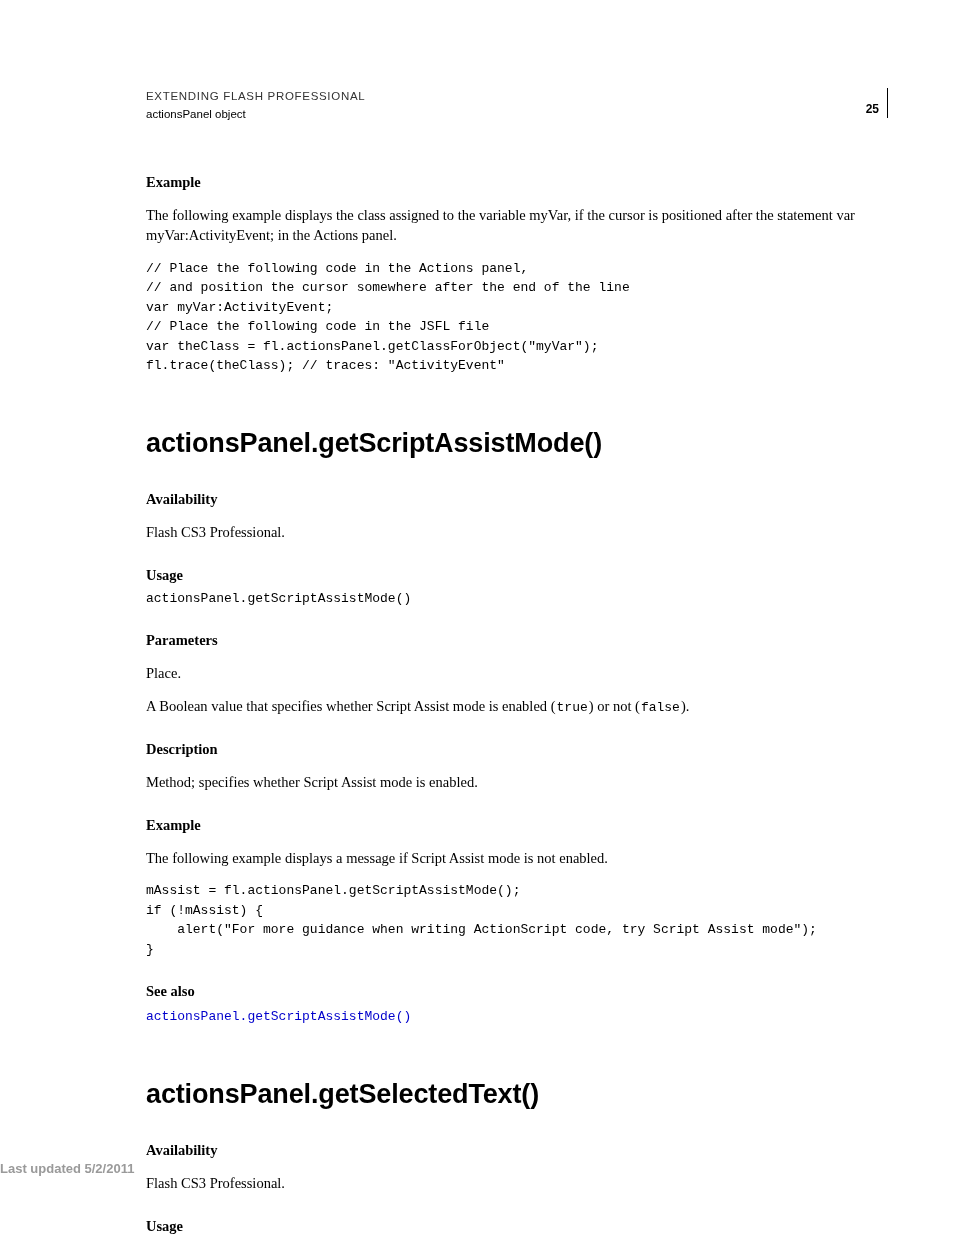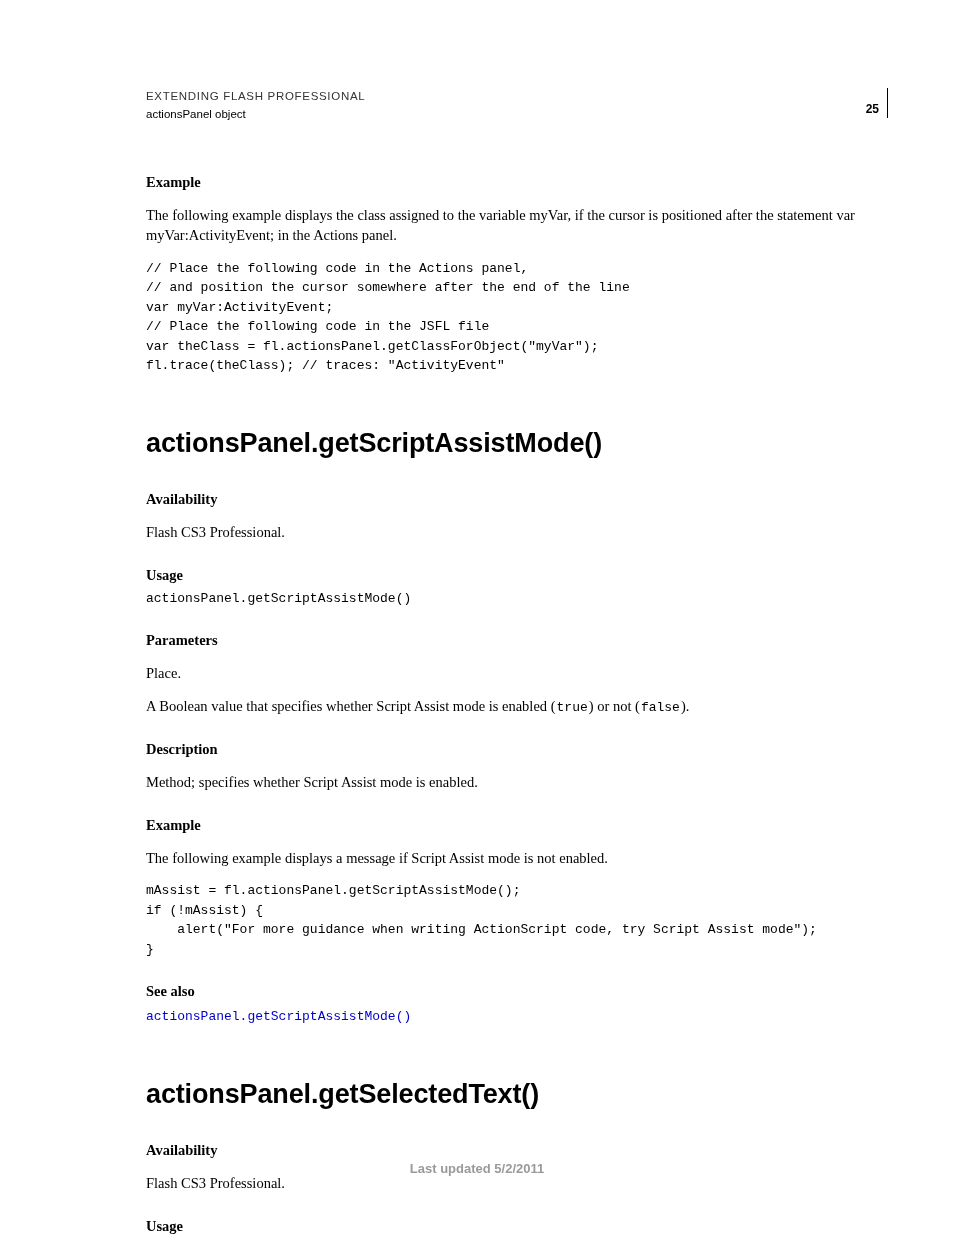--- a/index.html
+++ b/index.html
@@ -86,21 +86,20 @@
     font-size: 13px;
     color: #0000cc;
     text-decoration: none;
     cursor: pointer;
   }
   .footer {
     position: absolute;
     bottom: 56px;
     left: 0;
     width: 100%;
-    text-align: center;
     font-family: "Myriad Pro", "Helvetica Neue", Arial, sans-serif;
     font-size: 13px;
     font-weight: 700;
     color: #9a9a9a;
   }
   .returns-line .code-inline { margin: 0 1px; }
 </style>
 </head>
 <body>
 

